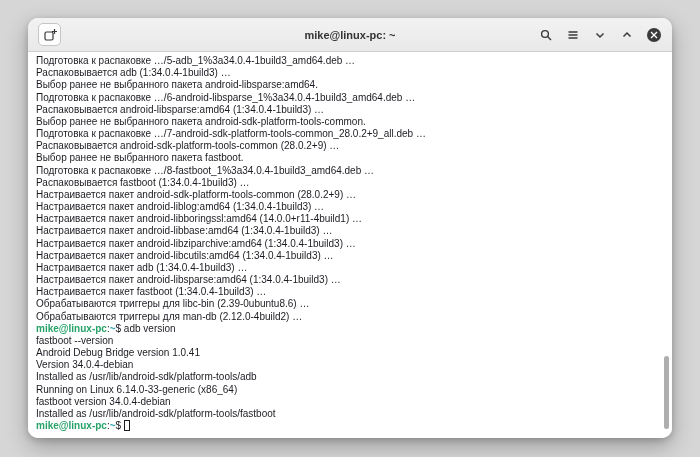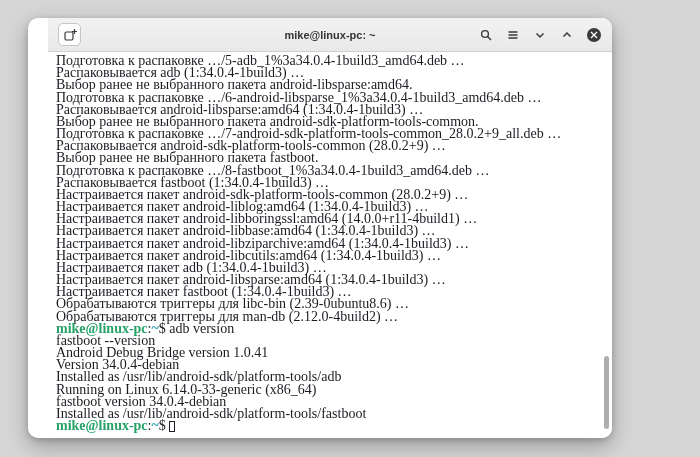--- a/index.html
+++ b/index.html
@@ -2,26 +2,26 @@
 <html style="--prompt-user: #26a269; --prompt-path: #2aa1b3; --term-fg: #1c1b22; --term-bg: #ffffff; --desktop-bg: #d6d6d6; --close-bg: #3a3a3a;"><head>
 <meta charset="utf-8">
 <style>
   * { margin:0; padding:0; box-sizing:border-box; }
   html,body { width:700px; height:457px; overflow:hidden; }
   body {
     background: var(--desktop-bg, #d6d6d6);
     font-family: "Liberation Sans", sans-serif;
   }
   .window {
-    position:absolute; left:28px; top:18px; width:584px; height:420px;
+    position:absolute; left:28px; top:18px; width:644px; height:420px;
     border-radius:10px;
     background:#ffffff;
     box-shadow: 0 8px 22px rgba(0,0,0,0.28), 0 2px 6px rgba(0,0,0,0.18);
     overflow:hidden;
-    display:flex; flex-direction:column;padding-left:20px;
+    display:flex; flex-direction:column;
   }
   .titlebar {
     height:34px; flex:0 0 34px;
     background: linear-gradient(#f2f2f2, #e9e9e9);
     border-bottom:1px solid #cfcfcf;
     display:flex; align-items:center;
     padding:0 10px;
     position:relative;
   }
   .newtab-btn {
@@ -51,22 +51,22 @@
   }
   .close-circle {
     width:14px; height:14px; border-radius:50%;
     background: var(--close-bg, #3a3a3a);
     display:flex; align-items:center; justify-content:center;
   }
   .terminal {
     flex:1 1 auto;
     background: var(--term-bg, #ffffff);
     color: var(--term-fg, #1c1b22);
-    font-family:Liberation Serif, serif;
-    font-size:14px;
+    font-family:Liberation Sans, sans-serif;
+    font-size:10px;
     line-height:12.17px;
     padding:3px 8px 0 8px;
     white-space:pre;
     overflow:hidden;
     position:relative;
   }
   .tline { white-space:pre; }
   .seg-user { color: var(--prompt-user, #26a269); font-weight:bold; }
   .seg-path { color: var(--prompt-path, #2aa1b3); font-weight:bold; }
   .cursor {

